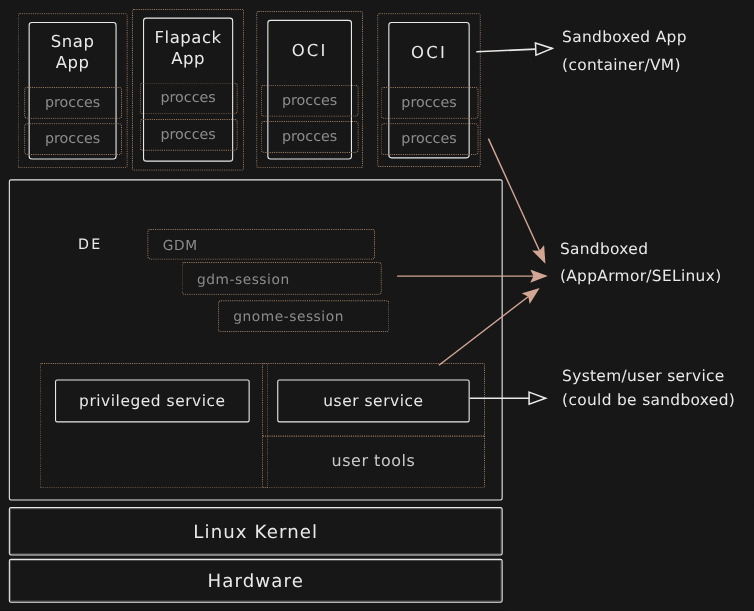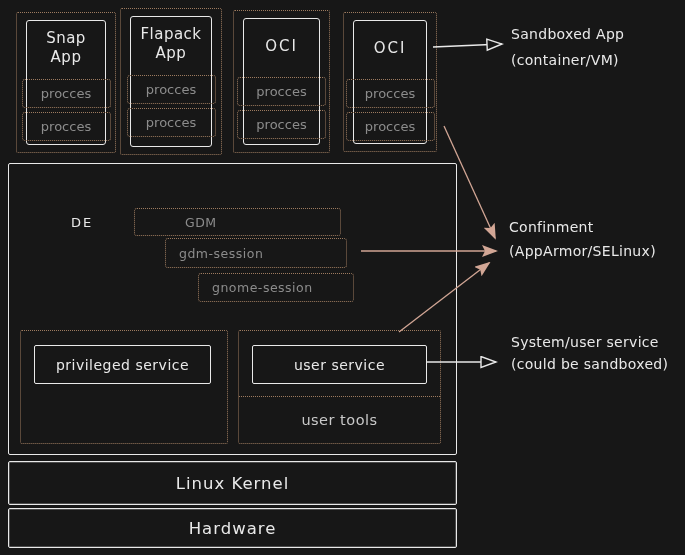--- a/index.html
+++ b/index.html
@@ -32,25 +32,25 @@
     width:89px;height:29px;margin-top:4px;border:1.6px dotted var(--tan);border-radius:3px;
     display:flex;align-items:center;justify-content:center;
     font-size:13px;color:var(--muted);
   }
   
   .core{position:absolute;left:8px;top:163px;width:449px;height:292px;border:1.6px solid var(--ink);border-radius:2px;}
   .core-title{position:absolute;top:11px;left:0;width:100%;text-align:center;font-size:17px;letter-spacing:1px;color:var(--ink);}
   .de-label{position:absolute;left:62px;top:51px;font-size:13px;letter-spacing:2px;color:var(--ink);}
   .session{position:absolute;border:1.6px dotted var(--tan);border-radius:3px;display:flex;align-items:center;}
   .session span{padding-left:13px;font-size:12.5px;color:var(--muted);letter-spacing:.5px;}
-  .sess-0{left:125px;top:44px;width:207px;height:28px;padding-left:37px;}
+  .sess-0{left:125px;top:44px;width:207px;height:28px;}
   .sess-1{left:156px;top:74px;width:182px;height:30px;}
   .sess-2{left:189px;top:109px;width:156px;height:29px;}
   .svc-group{position:absolute;top:166px;height:114px;border:1.6px dotted var(--tan);border-radius:2px;}
-  .svc-left{left:11px;width:208px;padding-left:46px;}
+  .svc-left{left:27px;width:208px;padding-left:46px;}
   .svc-right{left:229px;width:203px;}
   .svc-box{
     position:absolute;left:13px;top:14px;height:39px;border:1.7px solid var(--ink);border-radius:2px;
     display:flex;align-items:center;justify-content:center;font-size:14px;color:var(--ink);letter-spacing:.5px;
   }
   .svc-left .svc-box{width:177px;}
   .svc-right .svc-box{width:175px;text-align:right;}
   .tools-cell{
     position:absolute;left:0;top:65px;width:100%;bottom:0;border-top:1.6px dotted var(--tan);
     display:flex;align-items:center;justify-content:center;font-size:14.5px;color:var(--dim);letter-spacing:.5px;
@@ -147,21 +147,21 @@
   </div>
 
   <div class="layer layer-kernel">Linux Kernel</div>
   <div class="layer layer-hardware">Hardware</div>
 
   <div class="note note-sandboxed">
     <div>Sandboxed App</div>
     <div>(container/VM)</div>
   </div>
   <div class="note note-confinement">
-    <div>Confinment</div>
+    <div>Sandboxed</div>
     <div>(AppArmor/SELinux)</div>
   </div>
   <div class="note note-service">
     <div>System/user service</div>
     <div>(could be sandboxed)</div>
   </div>
 
   <svg class="overlay" width="685" height="555" viewBox="0 0 685 555">
     <defs>
       <marker id="tanhead" markerUnits="userSpaceOnUse" markerWidth="16" markerHeight="13" refX="14" refY="6" orient="auto">

